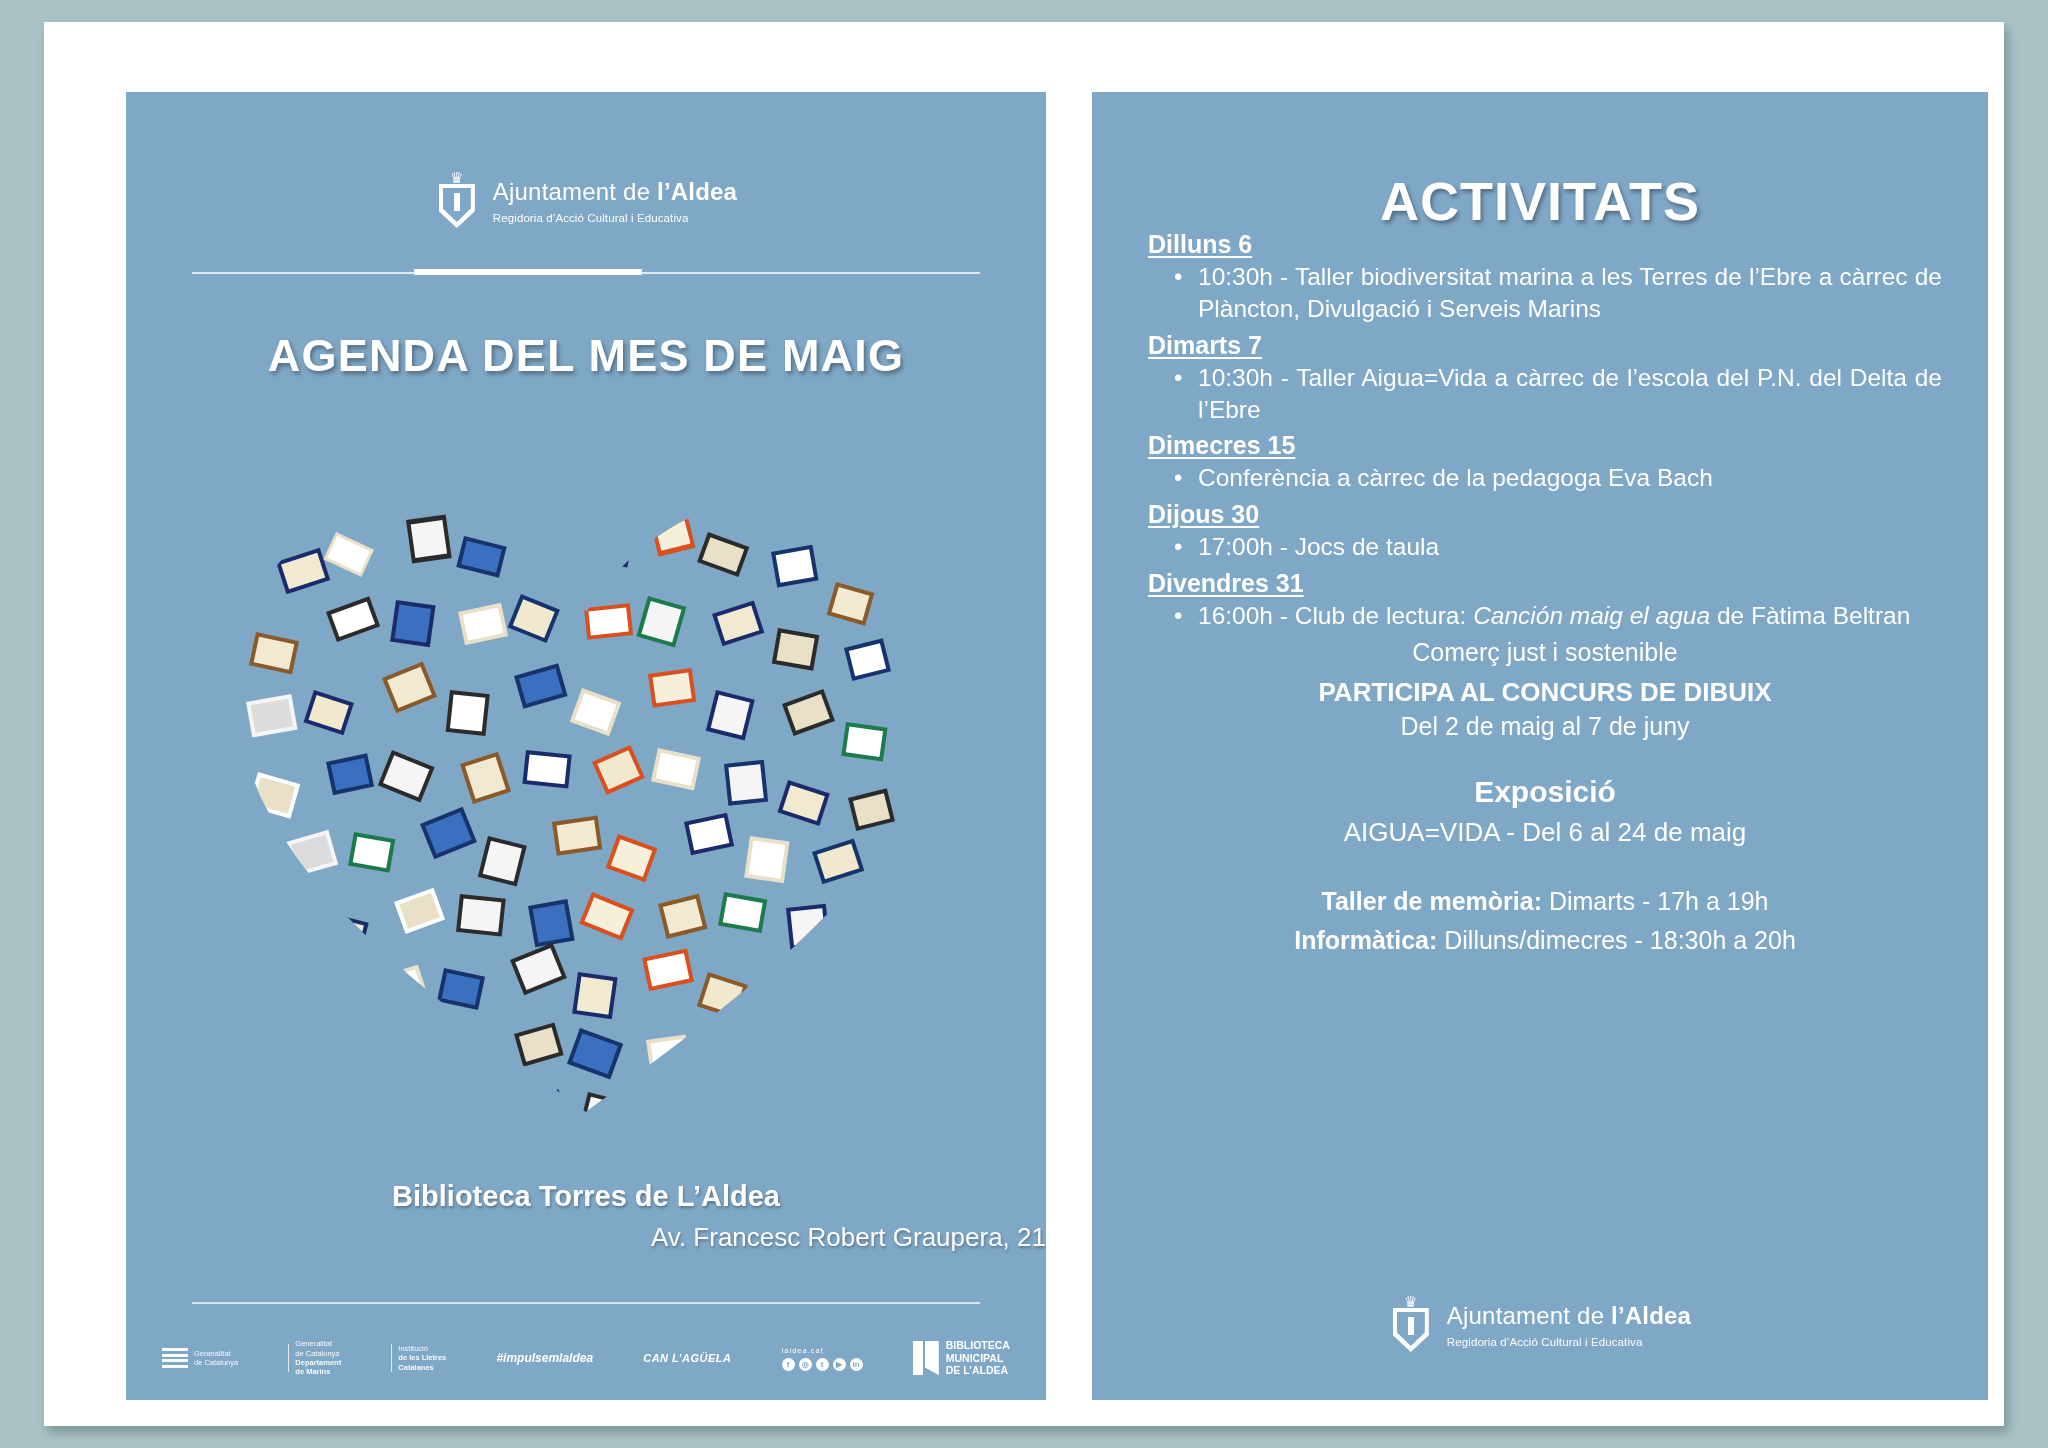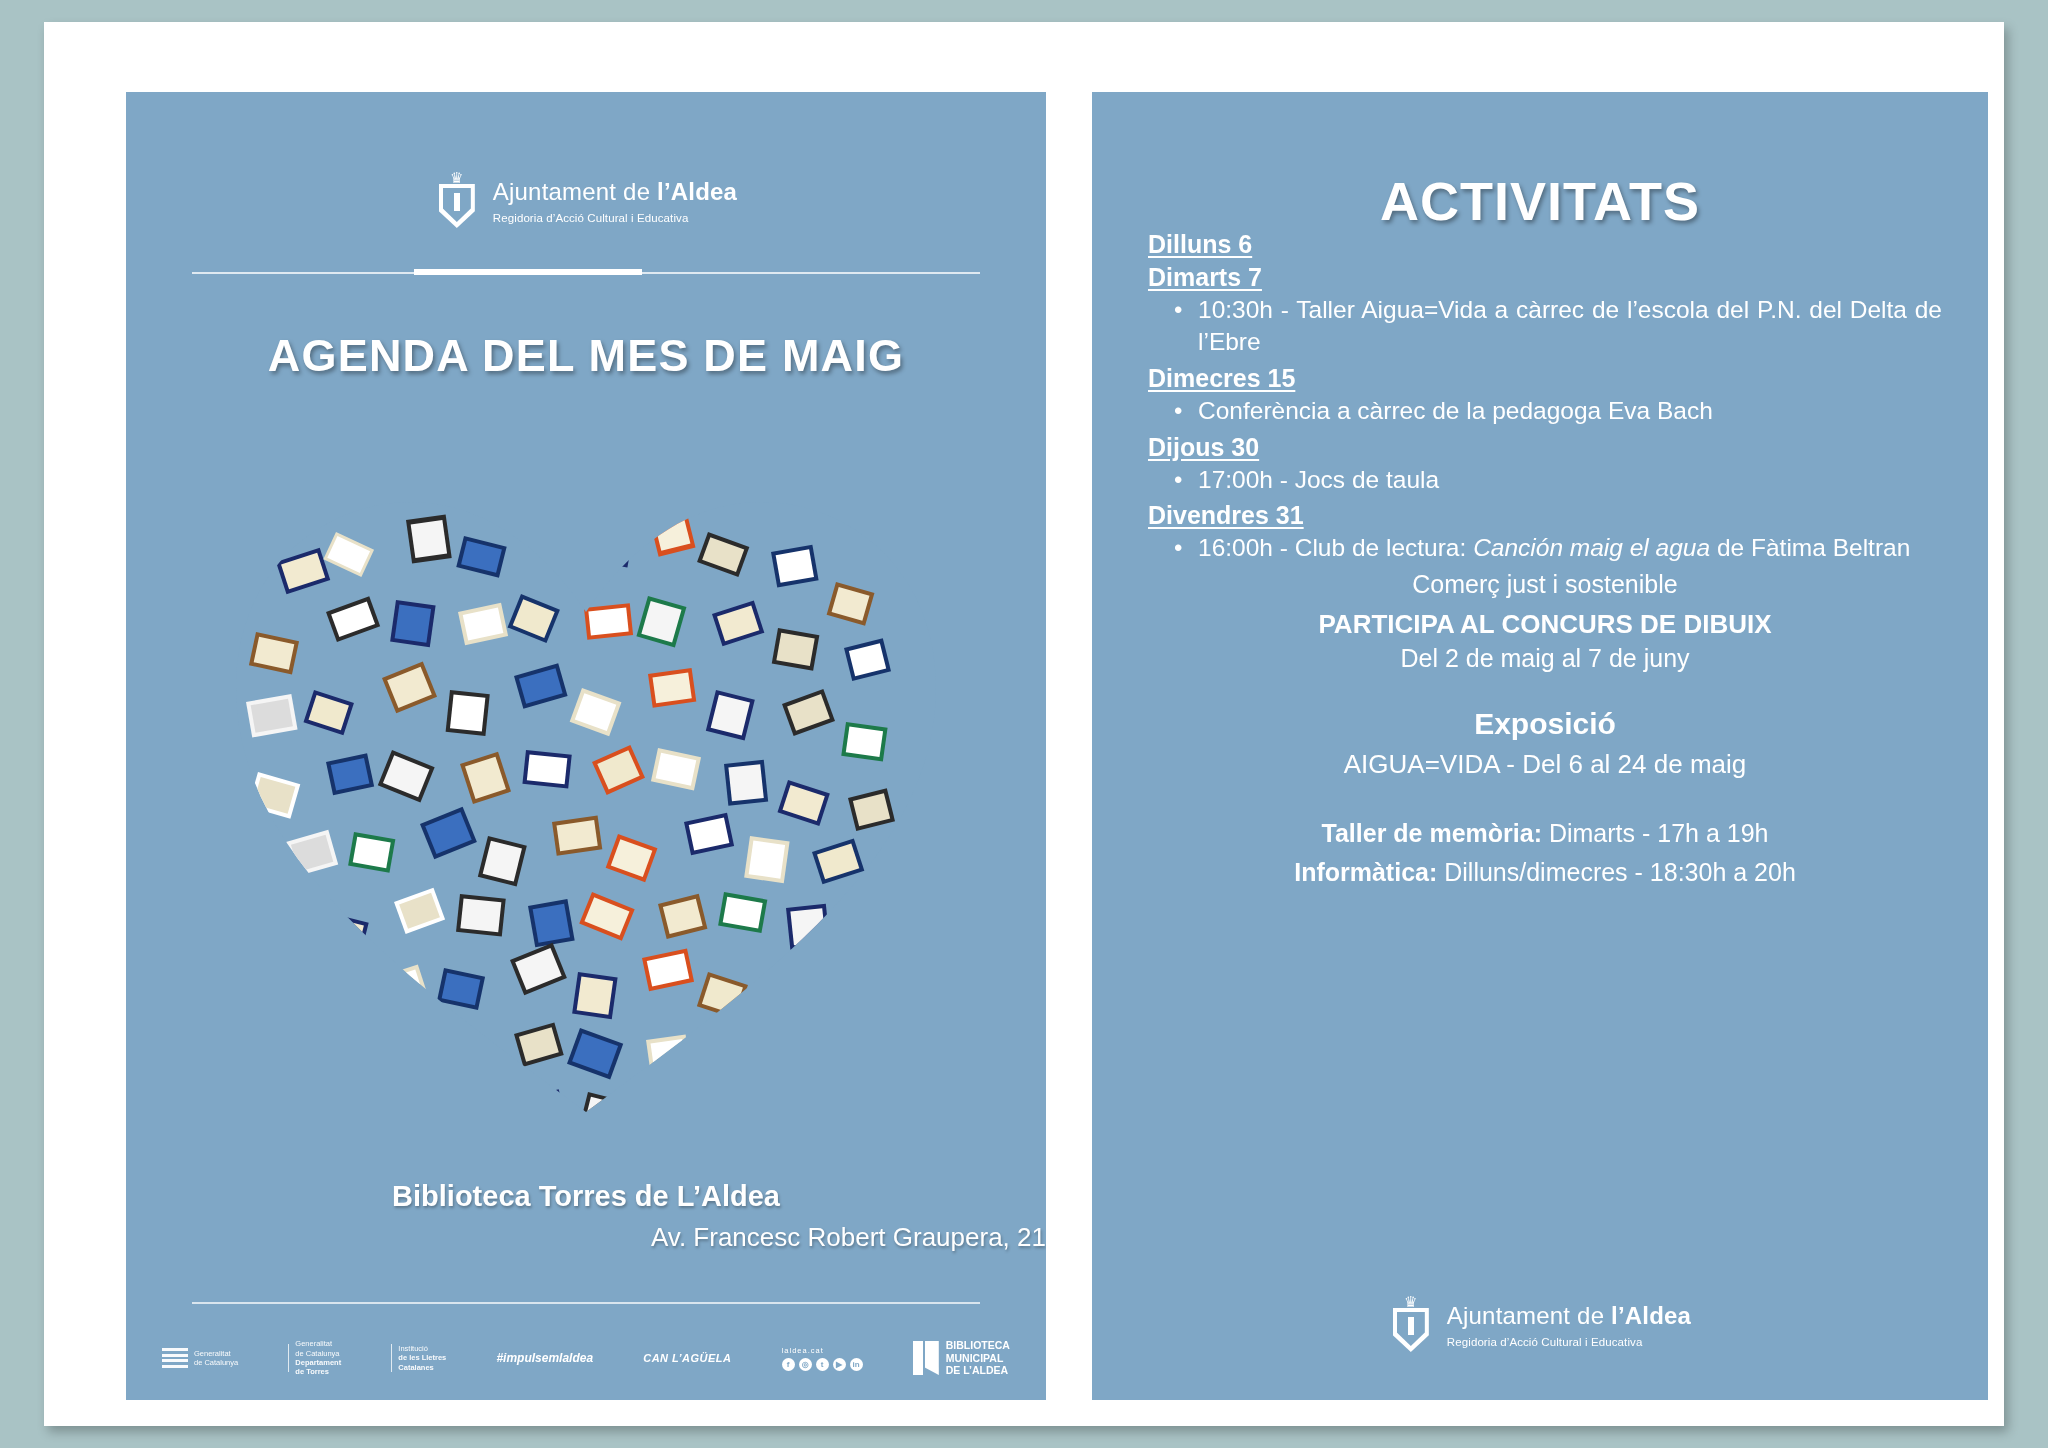--- a/index.html
+++ b/index.html
@@ -662,21 +662,21 @@
             <div>Generalitat</div>
             <div>de Catalunya</div>
           </div>
         </div>
         <div class="flogo">
           <div class="vline"></div>
           <div class="txt">
             <div>Generalitat</div>
             <div>de Catalunya</div>
             <div><b>Departament</b></div>
-            <div><b>de Torres</b></div>
+            <div><b>de Marins</b></div>
           </div>
         </div>
         <div class="flogo">
           <div class="vline"></div>
           <div class="txt">
             <div>Institució</div>
             <div><b>de les Lletres</b></div>
             <div><b>Catalanes</b></div>
           </div>
         </div>
@@ -703,20 +703,23 @@
       </div>
     </div>
 
     <div class="panel panel-right">
 
       <div class="activitats">ACTIVITATS</div>
 
       <div class="agenda">
 
         <div class="day">Dilluns 6</div>
+        <ul class="ev-list">
+          <li class="ev">10:30h - Taller biodiversitat marina a les Terres de l’Ebre a càrrec de Plàncton, Divulgació i Serveis Marins</li>
+        </ul>
 
         <div class="day">Dimarts 7</div>
         <ul class="ev-list">
           <li class="ev">10:30h - Taller Aigua=Vida a càrrec de l’escola del P.N. del Delta de l’Ebre</li>
         </ul>
 
         <div class="day">Dimecres 15</div>
         <ul class="ev-list">
           <li class="ev">Conferència a càrrec de la pedagoga Eva Bach</li>
         </ul>

